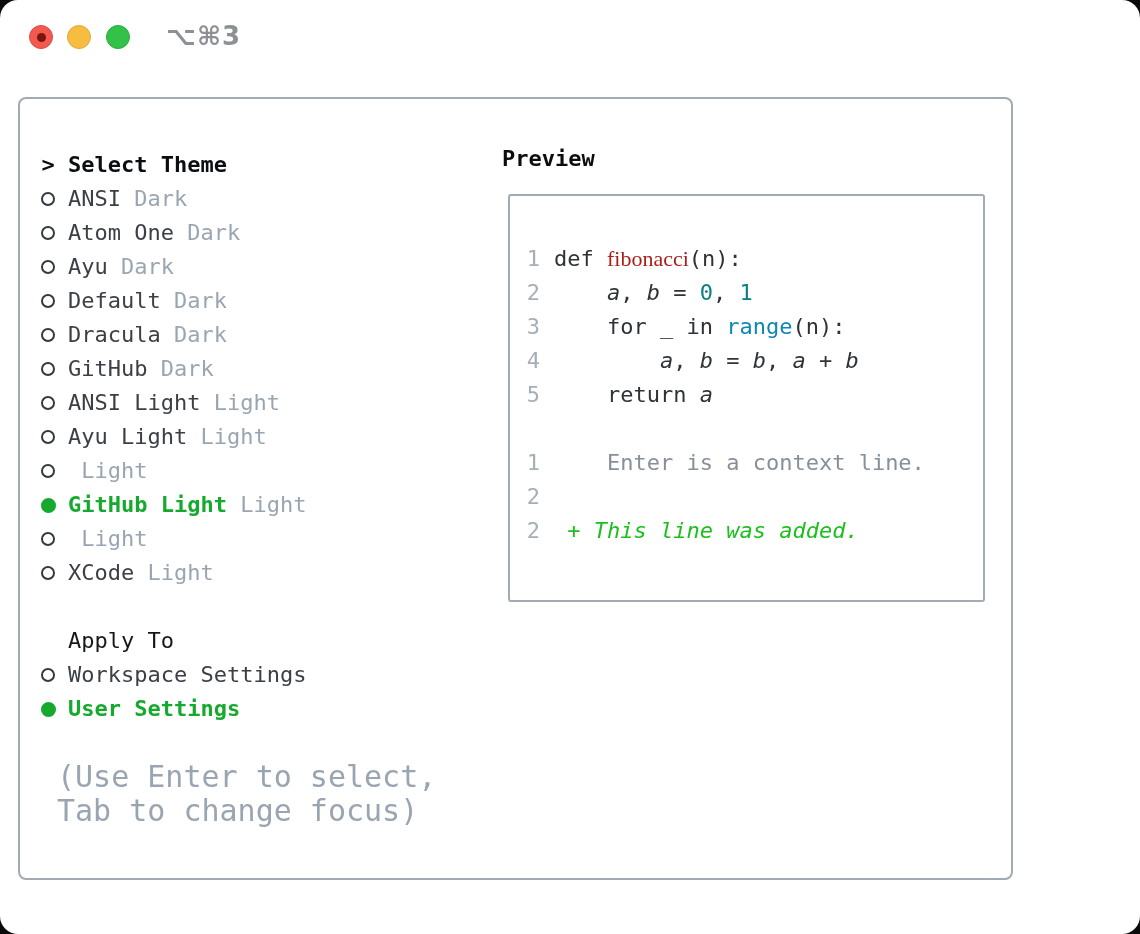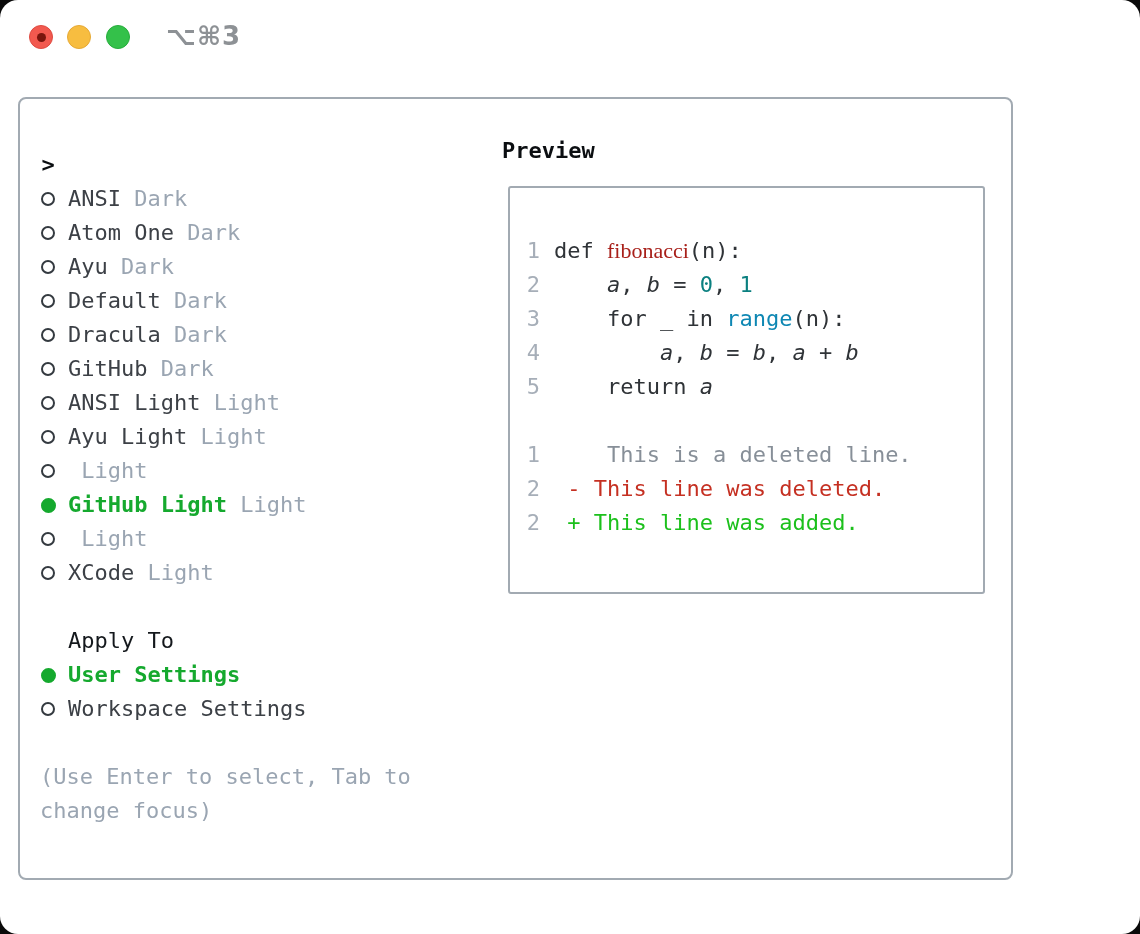--- a/index.html
+++ b/index.html
@@ -38,51 +38,51 @@
     font-family:"DejaVu Sans","Liberation Sans",sans-serif;
     font-size:26px;font-weight:600;color:var(--title-gray);letter-spacing:1px;
   }
   
   .panel{
     position:absolute;left:18px;top:97px;width:995px;height:783px;
     border:2px solid var(--border-gray);border-radius:8px;box-sizing:border-box;
     background:#fff;
   }
   .left-col{position:absolute;left:20px;top:49px;width:450px;}
-  .right-col{position:absolute;left:482px;top:35px;width:495px;}
+  .right-col{position:absolute;left:482px;top:43px;width:495px;}
   .row{display:flex;align-items:center;height:34px;font-size:22px;line-height:34px;}
   .spacer{height:34px;}
   .bullet-slot{width:16px;margin-right:12px;flex:none;display:flex;align-items:center;justify-content:center;}
   .prompt-char{font-weight:700;color:var(--text-black);}
   .heading{font-weight:700;color:var(--text-black);white-space:pre;}
   .radio{width:14px;height:14px;border:2px solid #343a40;border-radius:50%;box-sizing:border-box;}
   .radio.sel{width:15px;height:15px;background:var(--accent-green);border-color:var(--accent-green);}
   .t-name{color:var(--text-dark);white-space:pre;}
   .t-name.sel{color:var(--accent-green);font-weight:bold;}
   .t-var{color:var(--text-muted);margin-left:0.602em;white-space:pre;}
   .apply-heading-label{color:#14181c;white-space:pre;}
-  .hint{width:420px;font-size:22px;line-height:34px;color:var(--text-muted);}
+  .hint{width:420px;font-size:30px;line-height:34px;color:var(--text-muted);margin-left:17px;}
   
   .preview-box{
     margin-top:18px;margin-left:6px;width:477px;height:408px;box-sizing:border-box;
     border:2px solid var(--border-gray);border-radius:3px;
     padding:46px 8px 0 16px;overflow:hidden;background:#fff;
   }
   .prow{display:flex;align-items:center;height:34px;font-size:22px;line-height:34px;}
   .ln{width:14px;flex:none;text-align:right;color:var(--lineno-gray);margin-right:14px;}
   .codetext{white-space:pre;color:#2f3337;}
   .c-plain{color:#2f3337;}
   .c-kw{color:#2f3337;}
   .c-title{color:var(--syntax-title-red);font-family:Liberation Serif, serif;}
   .c-num{color:var(--syntax-number-teal);}
   .c-builtin{color:var(--syntax-builtin-blue);}
   .c-var{color:#2f3337;font-style:italic;}
   .c-context{color:var(--context-gray);}
   .c-deleted{color:var(--diff-red);}
-  .c-added{color:var(--diff-green);}
+  .c-added{color:var(--diff-green);font-style:italic;}
 </style>
 </head>
 <body>
 
 <div class="window">
 
   <div class="titlebar">
     <span class="tl red">
       <span class="tl-dot"></span>
     </span>
@@ -91,20 +91,21 @@
     <span class="win-title">⌥⌘3</span>
   </div>
 
   <div class="panel">
 
     <div class="left-col">
       <div class="row">
         <span class="bullet-slot">
           <span class="prompt-char">&gt;</span>
         </span>
+        <span class="heading">Select Theme</span>
       </div>
 
       <div id="theme-list">
           <div class="row">
             <span class="bullet-slot">
               <span class="radio"></span>
             </span>
             <span class="t-name">ANSI</span>
             <span class="t-var">Dark</span>
           </div>
@@ -188,29 +189,29 @@
       <div class="spacer"></div>
 
       <div class="row">
         <span class="bullet-slot"></span>
         <span class="apply-heading-label">Apply To</span>
       </div>
 
       <div id="apply-list">
           <div class="row">
             <span class="bullet-slot">
+              <span class="radio"></span>
+            </span>
+            <span class="t-name">Workspace Settings</span>
+          </div>
+          <div class="row">
+            <span class="bullet-slot">
               <span class="radio sel"></span>
             </span>
             <span class="t-name sel">User Settings</span>
-          </div>
-          <div class="row">
-            <span class="bullet-slot">
-              <span class="radio"></span>
-            </span>
-            <span class="t-name">Workspace Settings</span>
           </div>
         </div>
 
       <div class="spacer"></div>
 
       <div class="hint">(Use Enter to select, Tab to change focus)</div>
     </div>
 
     <div class="right-col">
       <div class="row">
@@ -237,25 +238,24 @@
             </div>
             <div class="prow">
               <span class="ln">5</span>
               <span class="codetext"><span class="c-kw">    return </span><span class="c-var">a</span></span>
             </div>
           </div>
         <div class="spacer"></div>
         <div id="diff-lines">
             <div class="prow">
               <span class="ln">1</span>
-              <span class="codetext"><span class="c-context">    This is a deleted line.</span></span>
+              <span class="codetext"><span class="c-context">    Enter is a context line.</span></span>
             </div>
             <div class="prow">
               <span class="ln">2</span>
-              <span class="codetext"><span class="c-deleted"> - This line was deleted.</span></span>
             </div>
             <div class="prow">
               <span class="ln">2</span>
               <span class="codetext"><span class="c-added"> + This line was added.</span></span>
             </div>
           </div>
       </div>
     </div>
 
   </div>

